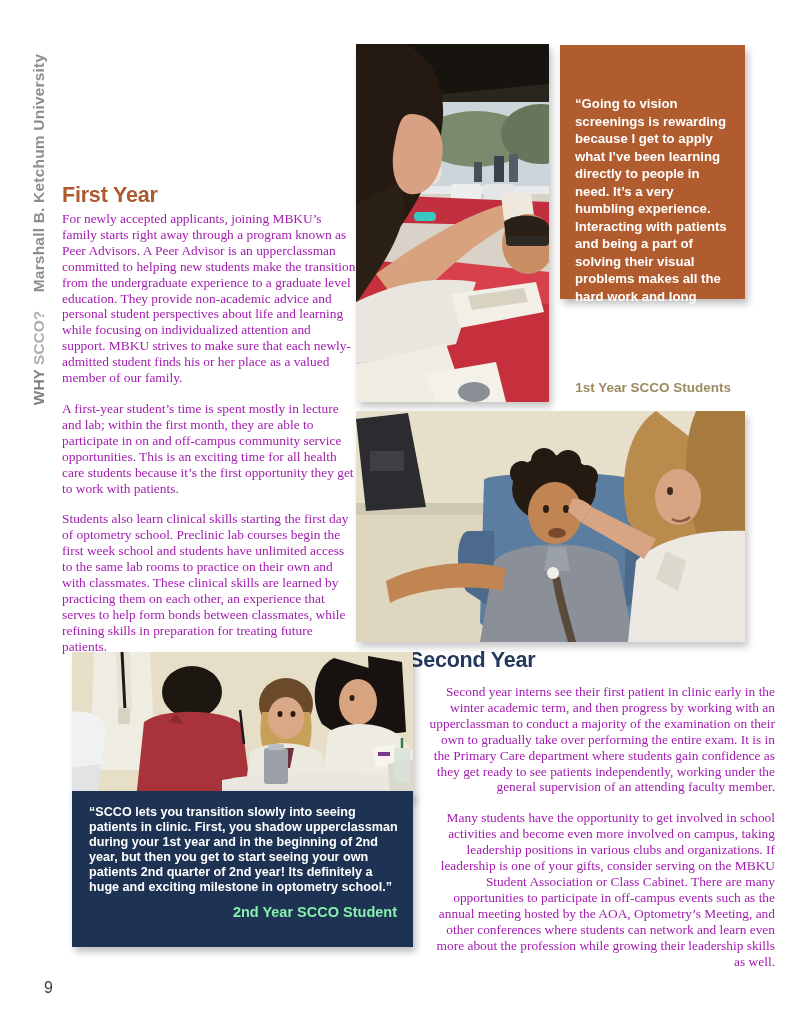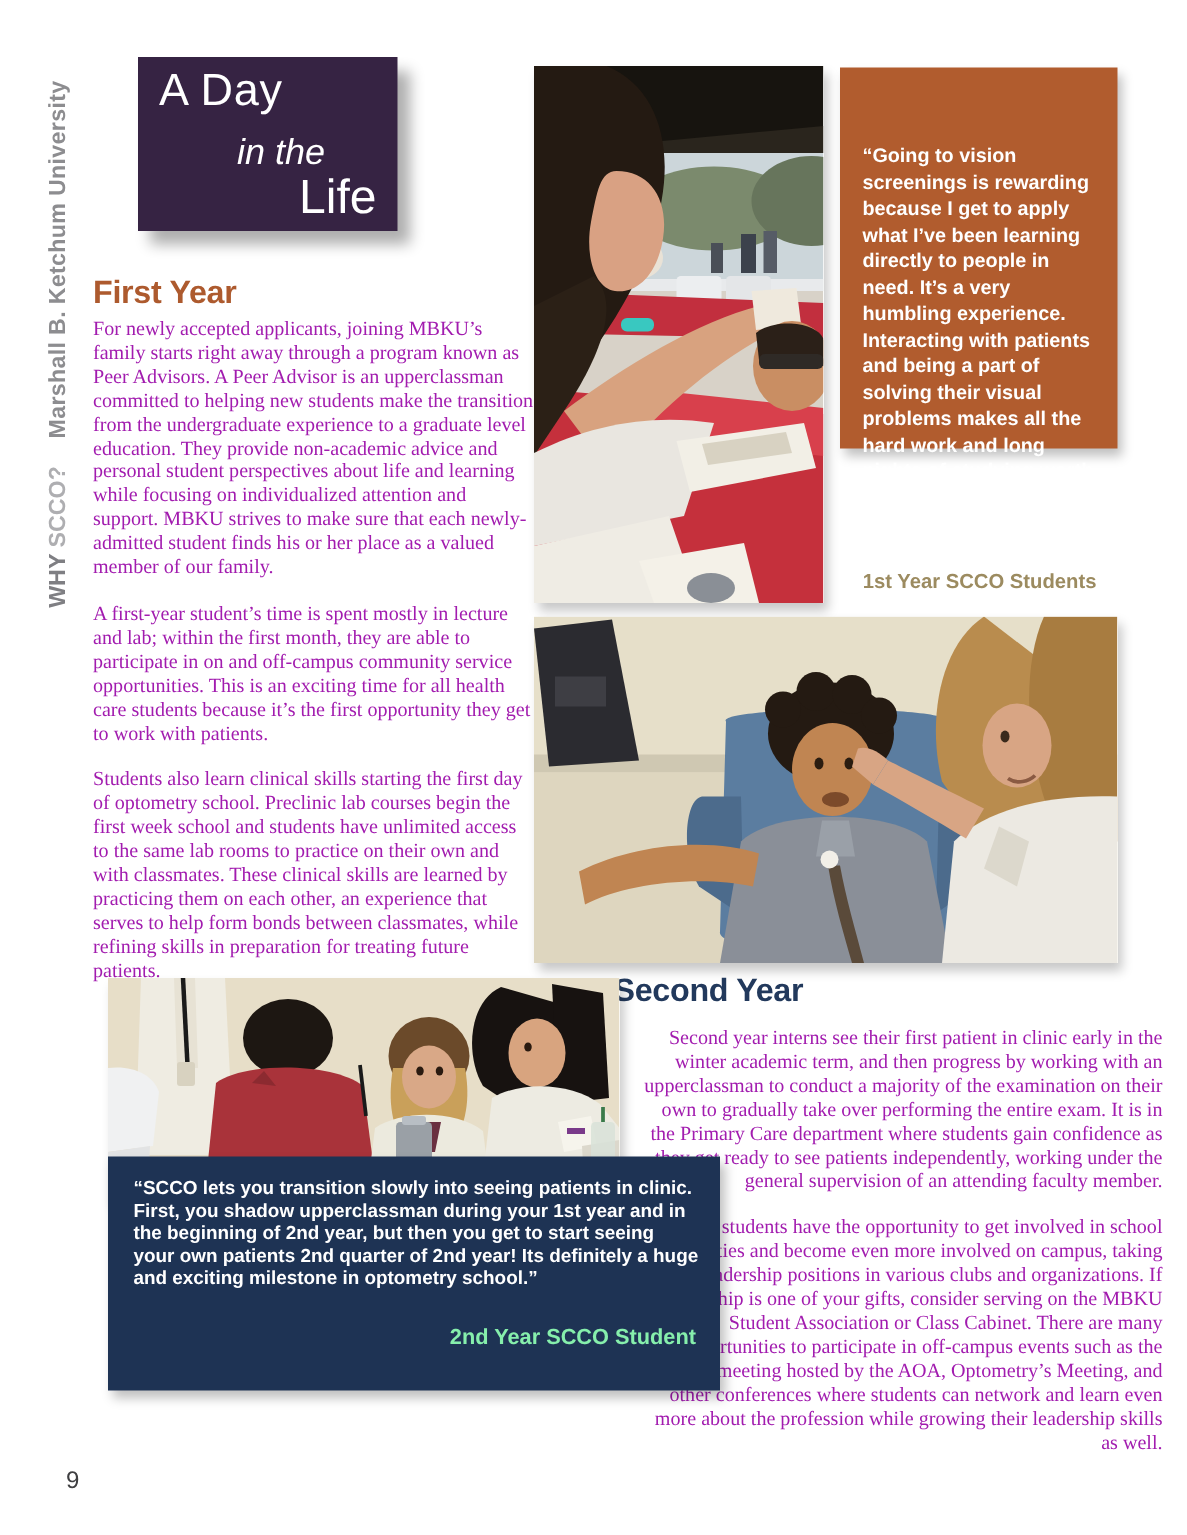--- a/index.html
+++ b/index.html
@@ -44,40 +44,35 @@
   .photo svg{display:block;}
   
   .quotebox{position:absolute;color:#ffffff;font-weight:bold;box-shadow:3px 5px 7px rgba(0,0,0,.25);}
   #quote-first{
     left:560px;top:45px;width:185px;height:254px;background:#b15c2e;
     padding:16px;box-sizing:border-box;
   }
   #quote-first .qt{position:absolute;left:15px;right:13px;top:50px;font-size:13.2px;line-height:17.5px;}
   #quote-first .attr{position:absolute;right:14px;top:335px;font-size:13.5px;color:#9c8b60;}
   #quote-second{
-    left:72px;top:771px;width:408px;height:156px;background:#1e3354;box-sizing:border-box;padding-left:33px;
+    left:72px;top:791px;width:341px;height:156px;background:#1e3354;box-sizing:border-box;padding-left:33px;
   }
   #quote-second .qt{position:absolute;left:17px;right:14px;top:14px;font-size:12.6px;line-height:14.9px;}
   #quote-second .attr{position:absolute;right:16px;top:113px;font-size:14.5px;color:#86efac;}
   
   #page-number{position:absolute;left:44px;top:979px;font-size:16px;color:#3f3f41;font-family:"Liberation Sans",sans-serif;}
 </style>
 </head>
 <body>
 
 <div id="page">
 
   <div class="vtext" id="sidebar-university">Marshall B. Ketchum University</div>
   <div class="vtext" id="sidebar-why"><span class="why">WHY </span><span class="scco">SCCO?</span></div>
 
-  <div id="hero">
-    <div class="l1">A Day</div>
-    <div class="l2">in the</div>
-    <div class="l3">Life</div>
-  </div>
 
   <div class="heading" id="first-year-heading">First Year</div>
   <div class="bodycol" id="col-first">
     <p>For newly accepted applicants, joining MBKU’s family starts right away through a program known as Peer Advisors. A Peer Advisor is an upperclassman committed to helping new students make the transition from the undergraduate experience to a graduate level education. They provide non-academic advice and personal student perspectives about life and learning while focusing on individualized attention and support. MBKU strives to make sure that each newly-admitted student finds his or her place as a valued member of our family.</p>
     <p>A first-year student’s time is spent mostly in lecture and lab; within the first month, they are able to participate in on and off-campus community service opportunities. This is an exciting time for all health care students because it’s the first opportunity they get to work with patients.</p>
     <p>Students also learn clinical skills starting the first day of optometry school. Preclinic lab courses begin the first week school and students have unlimited access to the same lab rooms to practice on their own and with classmates. These clinical skills are learned by practicing them on each other, an experience that serves to help form bonds between classmates, while refining skills in preparation for treating future patients.</p>
   </div>
 
   <div class="photo" id="photo-screening">
     <svg width="193" height="358" viewBox="0 0 193 358">

